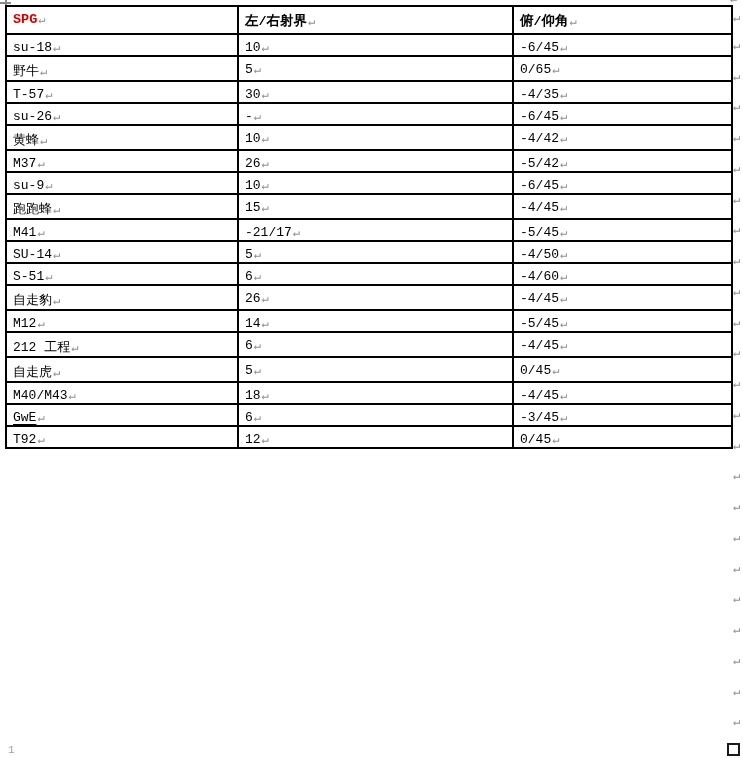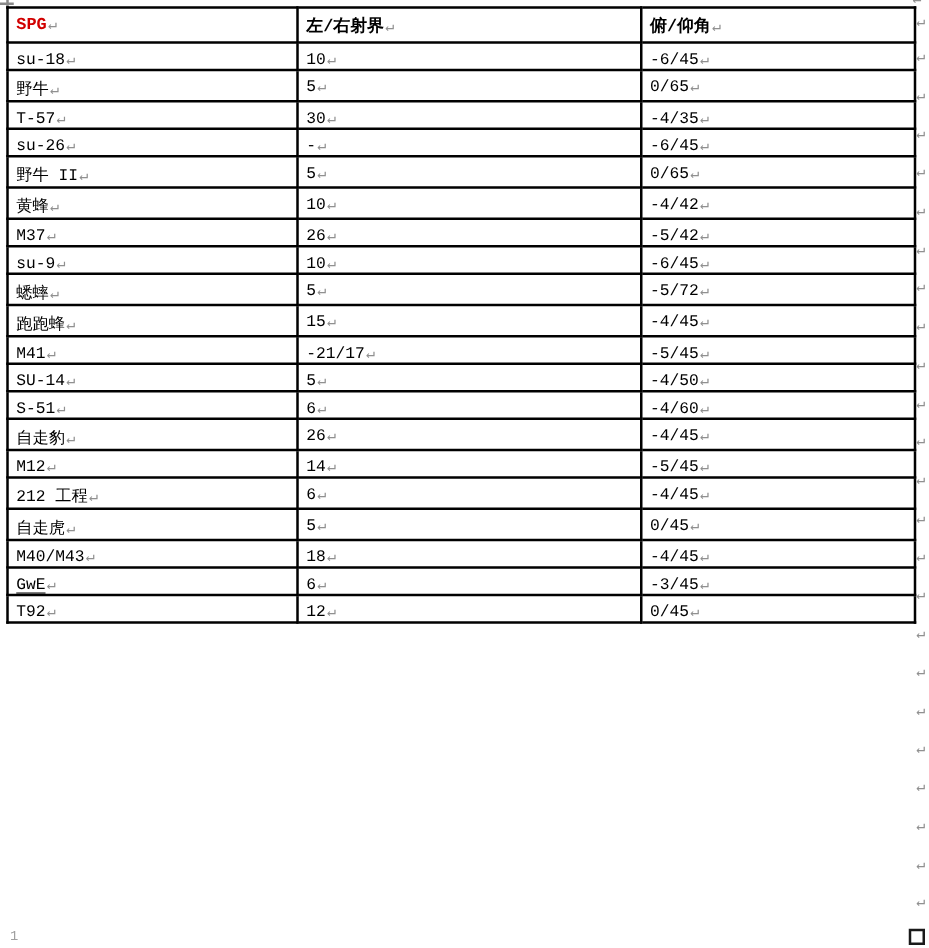--- a/index.html
+++ b/index.html
@@ -161,49 +161,39 @@
     <td><span class="t">30</span><span class="mark">↵</span></td>
     <td><span class="t">-4/35</span><span class="mark">↵</span></td>
   </tr>
 
   <tr>
     <td><span class="t">su-26</span><span class="mark">↵</span></td>
     <td><span class="t">-</span><span class="mark">↵</span></td>
     <td><span class="t">-6/45</span><span class="mark">↵</span></td>
   </tr>
 
-  <tr>
-    <td><span class="t">野牛 II</span><span class="mark">↵</span></td>
-    <td><span class="t">5</span><span class="mark">↵</span></td>
-    <td><span class="t">0/65</span><span class="mark">↵</span></td>
-  </tr>
 
   <tr>
     <td><span class="t">黄蜂</span><span class="mark">↵</span></td>
     <td><span class="t">10</span><span class="mark">↵</span></td>
     <td><span class="t">-4/42</span><span class="mark">↵</span></td>
   </tr>
 
   <tr>
     <td><span class="t">M37</span><span class="mark">↵</span></td>
     <td><span class="t">26</span><span class="mark">↵</span></td>
     <td><span class="t">-5/42</span><span class="mark">↵</span></td>
   </tr>
 
   <tr>
     <td><span class="t">su-9</span><span class="mark">↵</span></td>
     <td><span class="t">10</span><span class="mark">↵</span></td>
     <td><span class="t">-6/45</span><span class="mark">↵</span></td>
   </tr>
 
-  <tr>
-    <td><span class="t">蟋蟀</span><span class="mark">↵</span></td>
-    <td><span class="t">5</span><span class="mark">↵</span></td>
-    <td><span class="t">-5/72</span><span class="mark">↵</span></td>
-  </tr>
 
 
 
   <tr>
     <td><span class="t">跑跑蜂</span><span class="mark">↵</span></td>
     <td><span class="t">15</span><span class="mark">↵</span></td>
     <td><span class="t">-4/45</span><span class="mark">↵</span></td>
   </tr>
 
   <tr>

